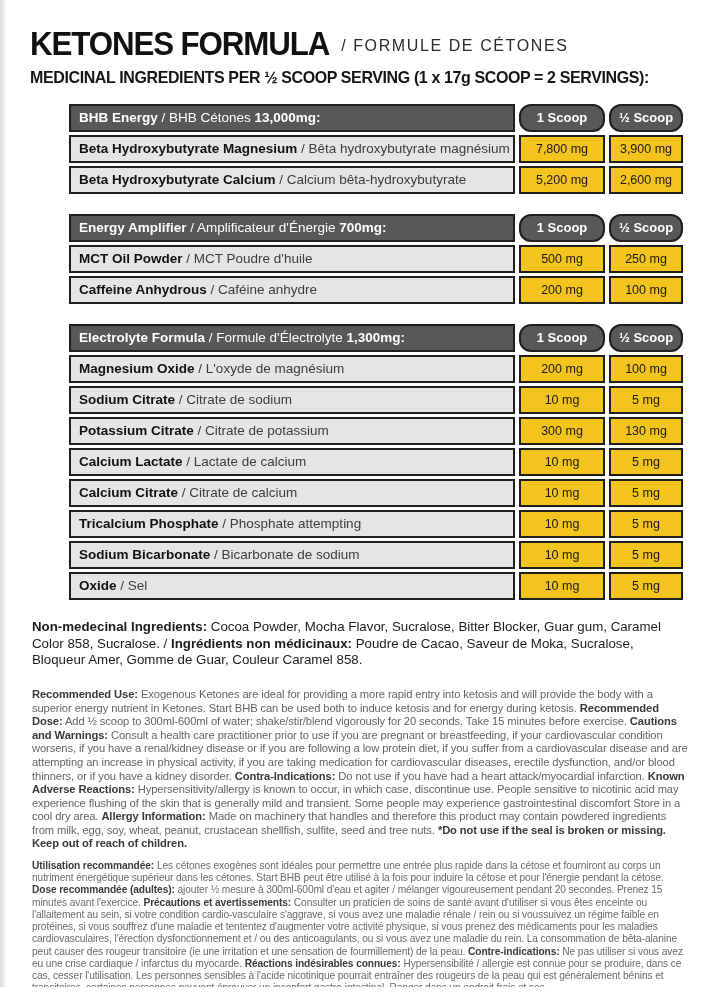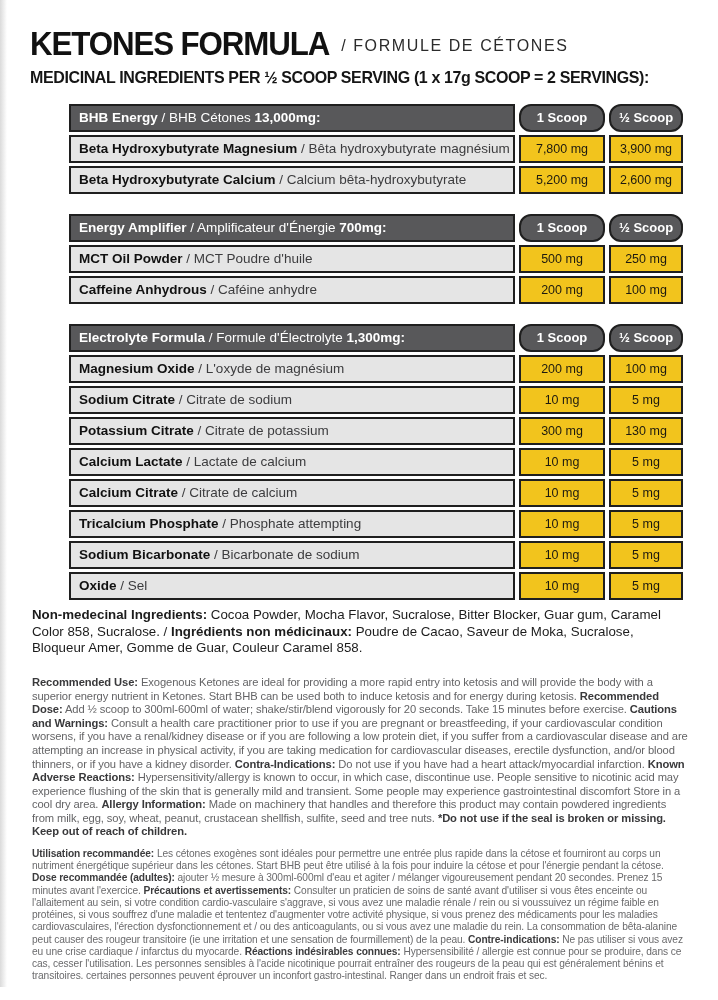--- a/index.html
+++ b/index.html
@@ -55,21 +55,21 @@
   .ing-table td.name{background:#e5e5e5;text-align:left;}
   .ing-table td.val{
     background:var(--value-bg,#f2c41d);text-align:center;color:#1d1a10;font-size:12.5px;
   }
   .hdr-reg{font-weight:normal;}
   .name-en{font-weight:bold;color:#111;}
   .name-fr{font-weight:normal;color:#3c3c3e;}
 
   
   .nonmed{
-    margin:4px 0 0 2px;font-size:13.3px;line-height:1.27;color:#1c1c1c;
+    margin:16px 0 0 2px;font-size:13.3px;line-height:1.27;color:#1c1c1c;
   }
   .nonmed .seg-b{font-weight:bold;}
   .info-en{
     margin:19px 0 0 2px;font-size:11.2px;line-height:1.21;color:#646466;letter-spacing:-0.1px;
   }
   .info-en .seg-b{font-weight:bold;color:#39393b;}
   .info-fr{
     margin:9px 0 0 2px;font-size:10.2px;line-height:1.2;color:#6a6a6c;letter-spacing:-0.1px;
   }
   .info-fr .seg-b{font-weight:bold;color:#3c3c3e;}

